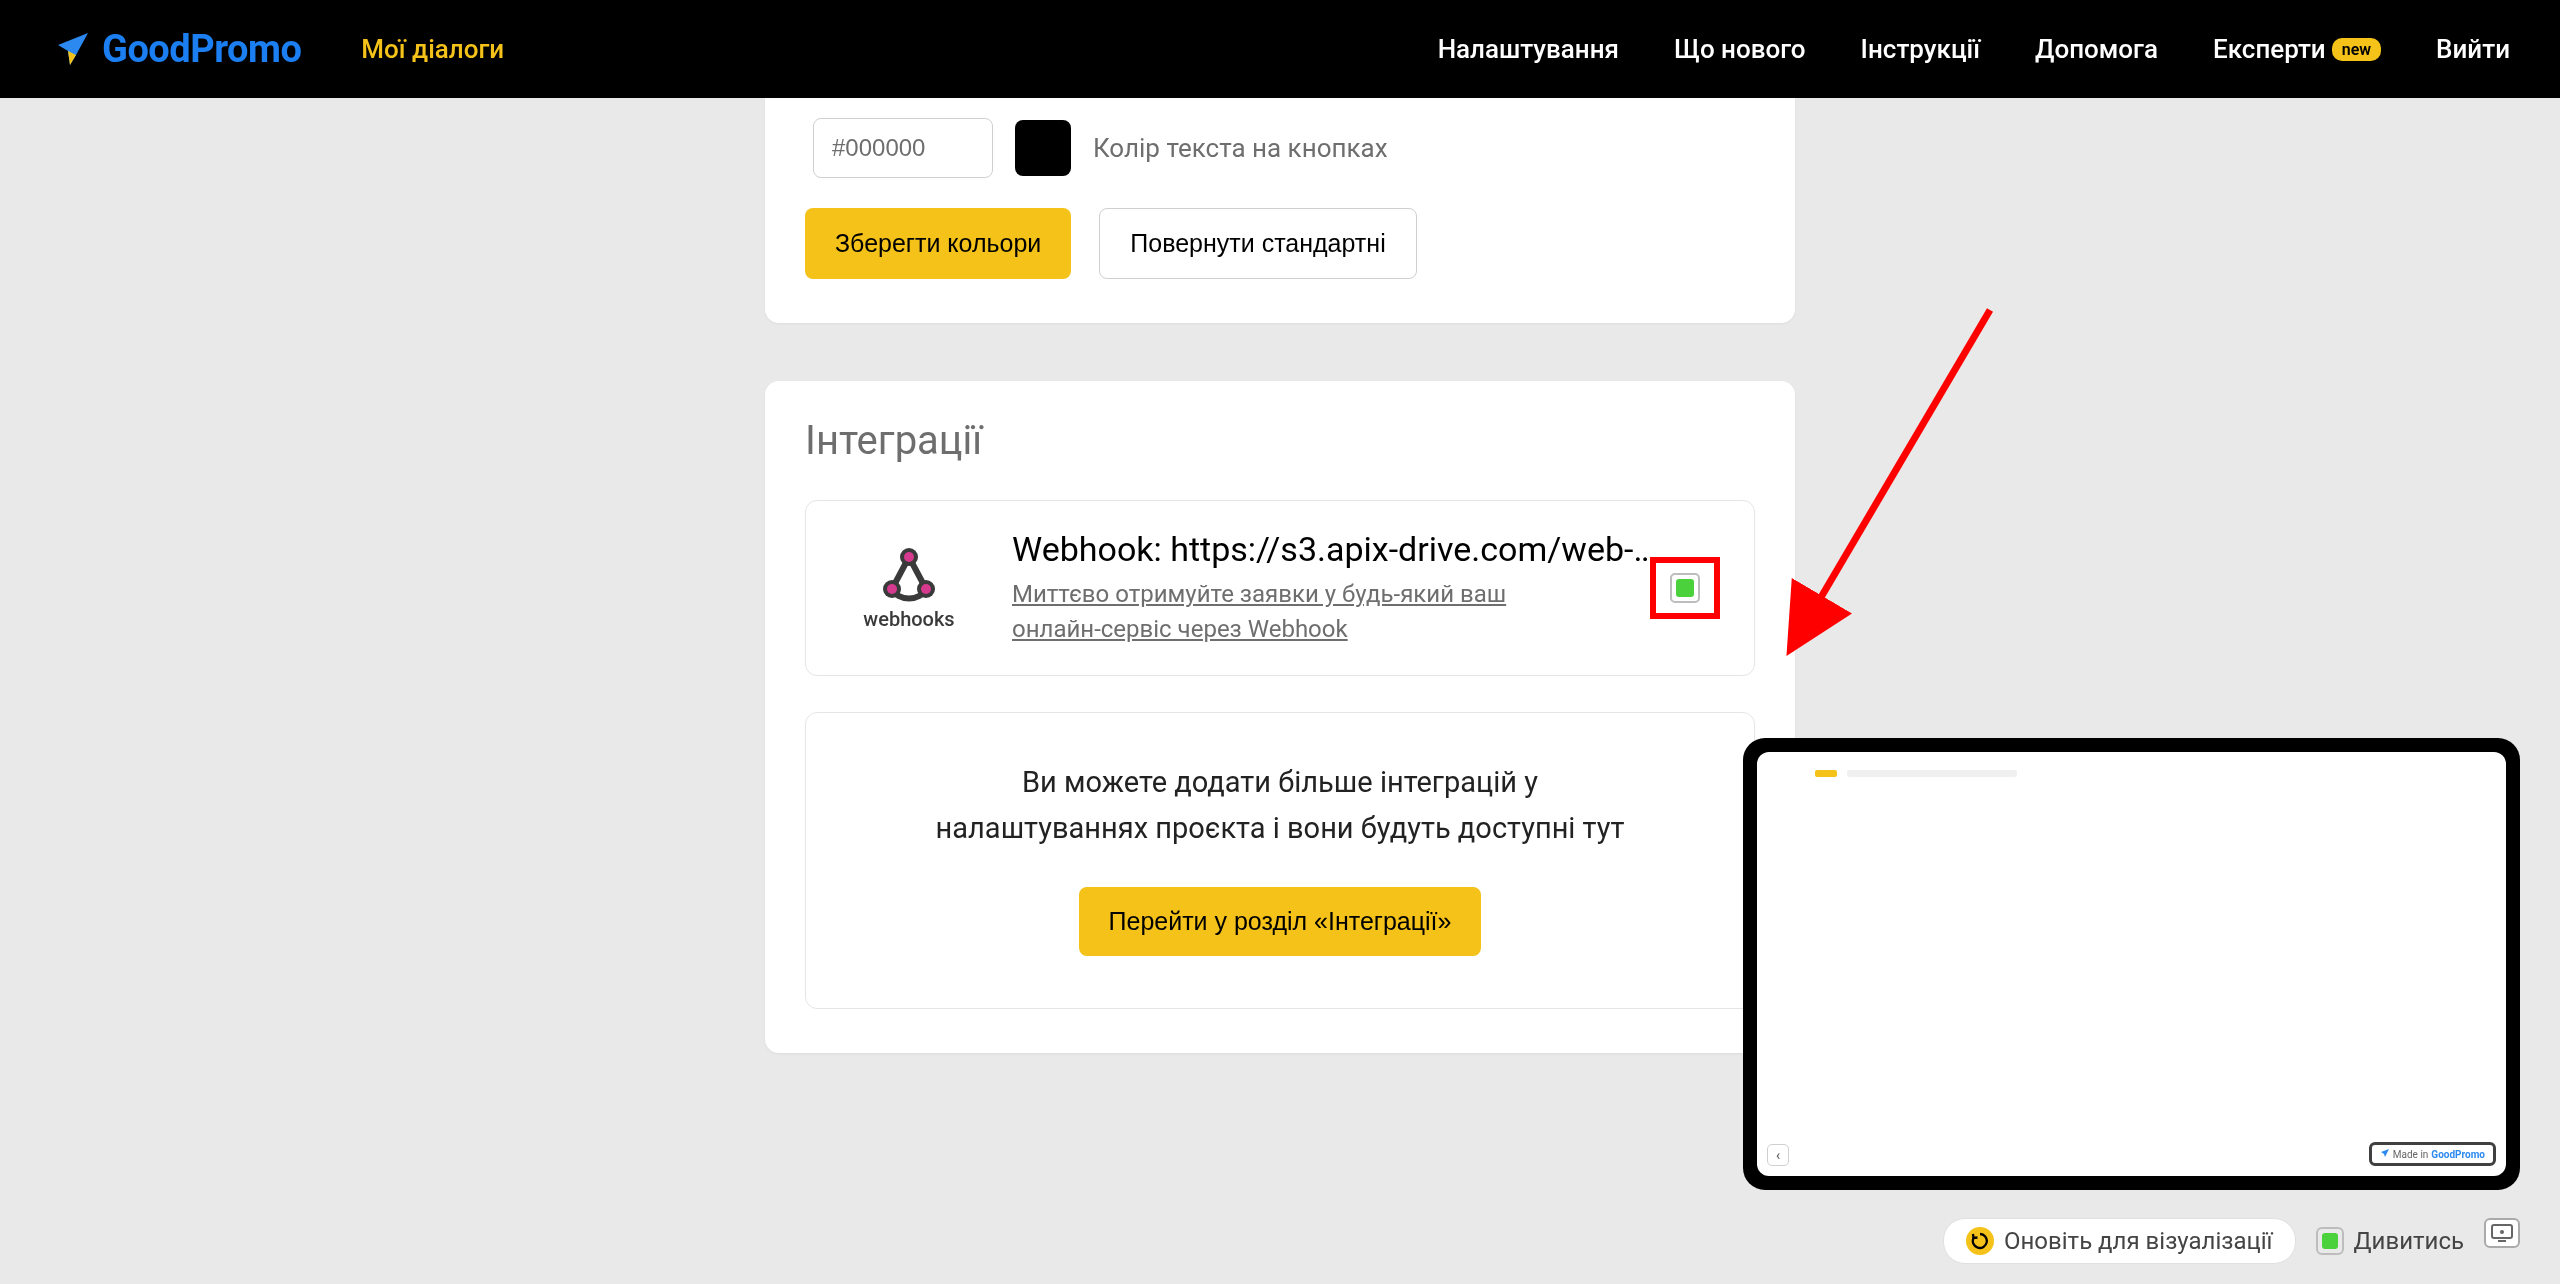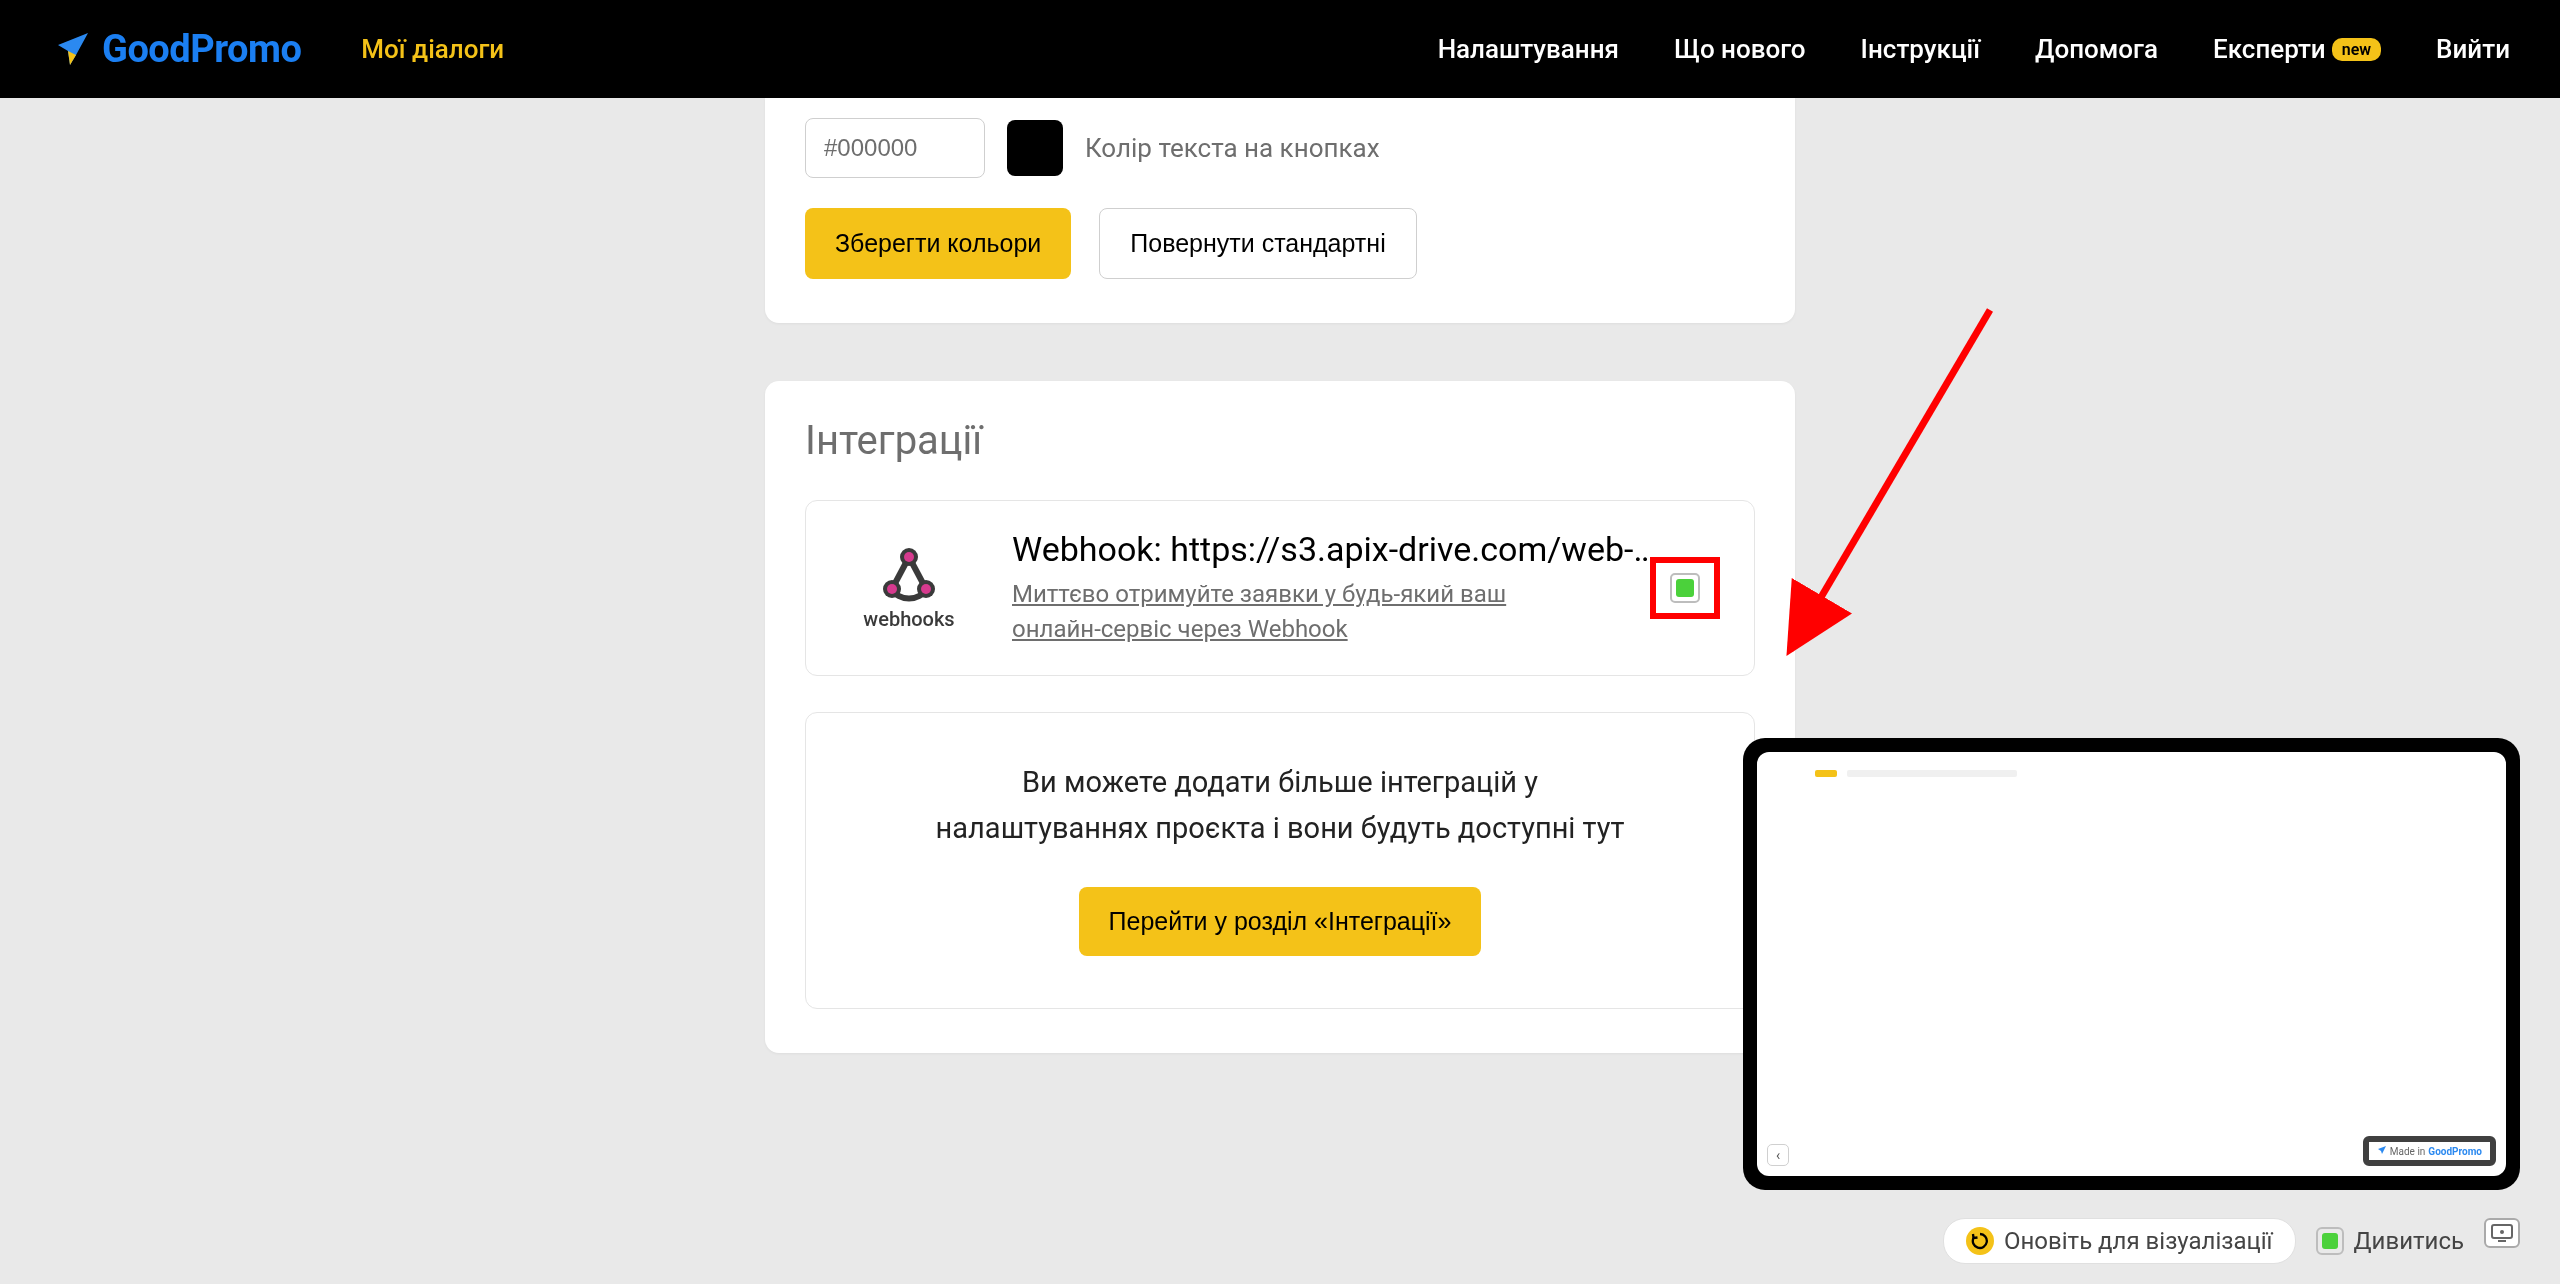--- a/index.html
+++ b/index.html
@@ -89,20 +89,21 @@
       margin-bottom: 30px;
     }
     .color-input {
       width: 180px;
       height: 60px;
       border: 1px solid #cfcfcf;
       border-radius: 8px;
       padding: 0 18px;
       font-size: 24px;
       color: #6e6e6e;
+      margin-left: 8px;
     }
     .color-swatch {
       width: 56px;
       height: 56px;
       border-radius: 8px;
       background: #000;
     }
     .color-label {
       font-size: 26px;
       color: #6e6e6e;
@@ -261,21 +262,21 @@
       justify-content: center;
       font-size: 14px;
       color: #555;
       cursor: pointer;
     }
     .preview-brand {
       position: absolute;
       right: 10px;
       bottom: 10px;
       background: #fff;
-      border: 6px solid #404040;
+      border: 3px solid #404040;
       border-radius: 6px;
       padding: 3px 8px;
       font-size: 10px;
       color: #666;
       display: flex;
       align-items: center;
       gap: 3px;
     }
     .preview-brand .mini-logo { color: #2b89f0; font-weight: 700; }
 

